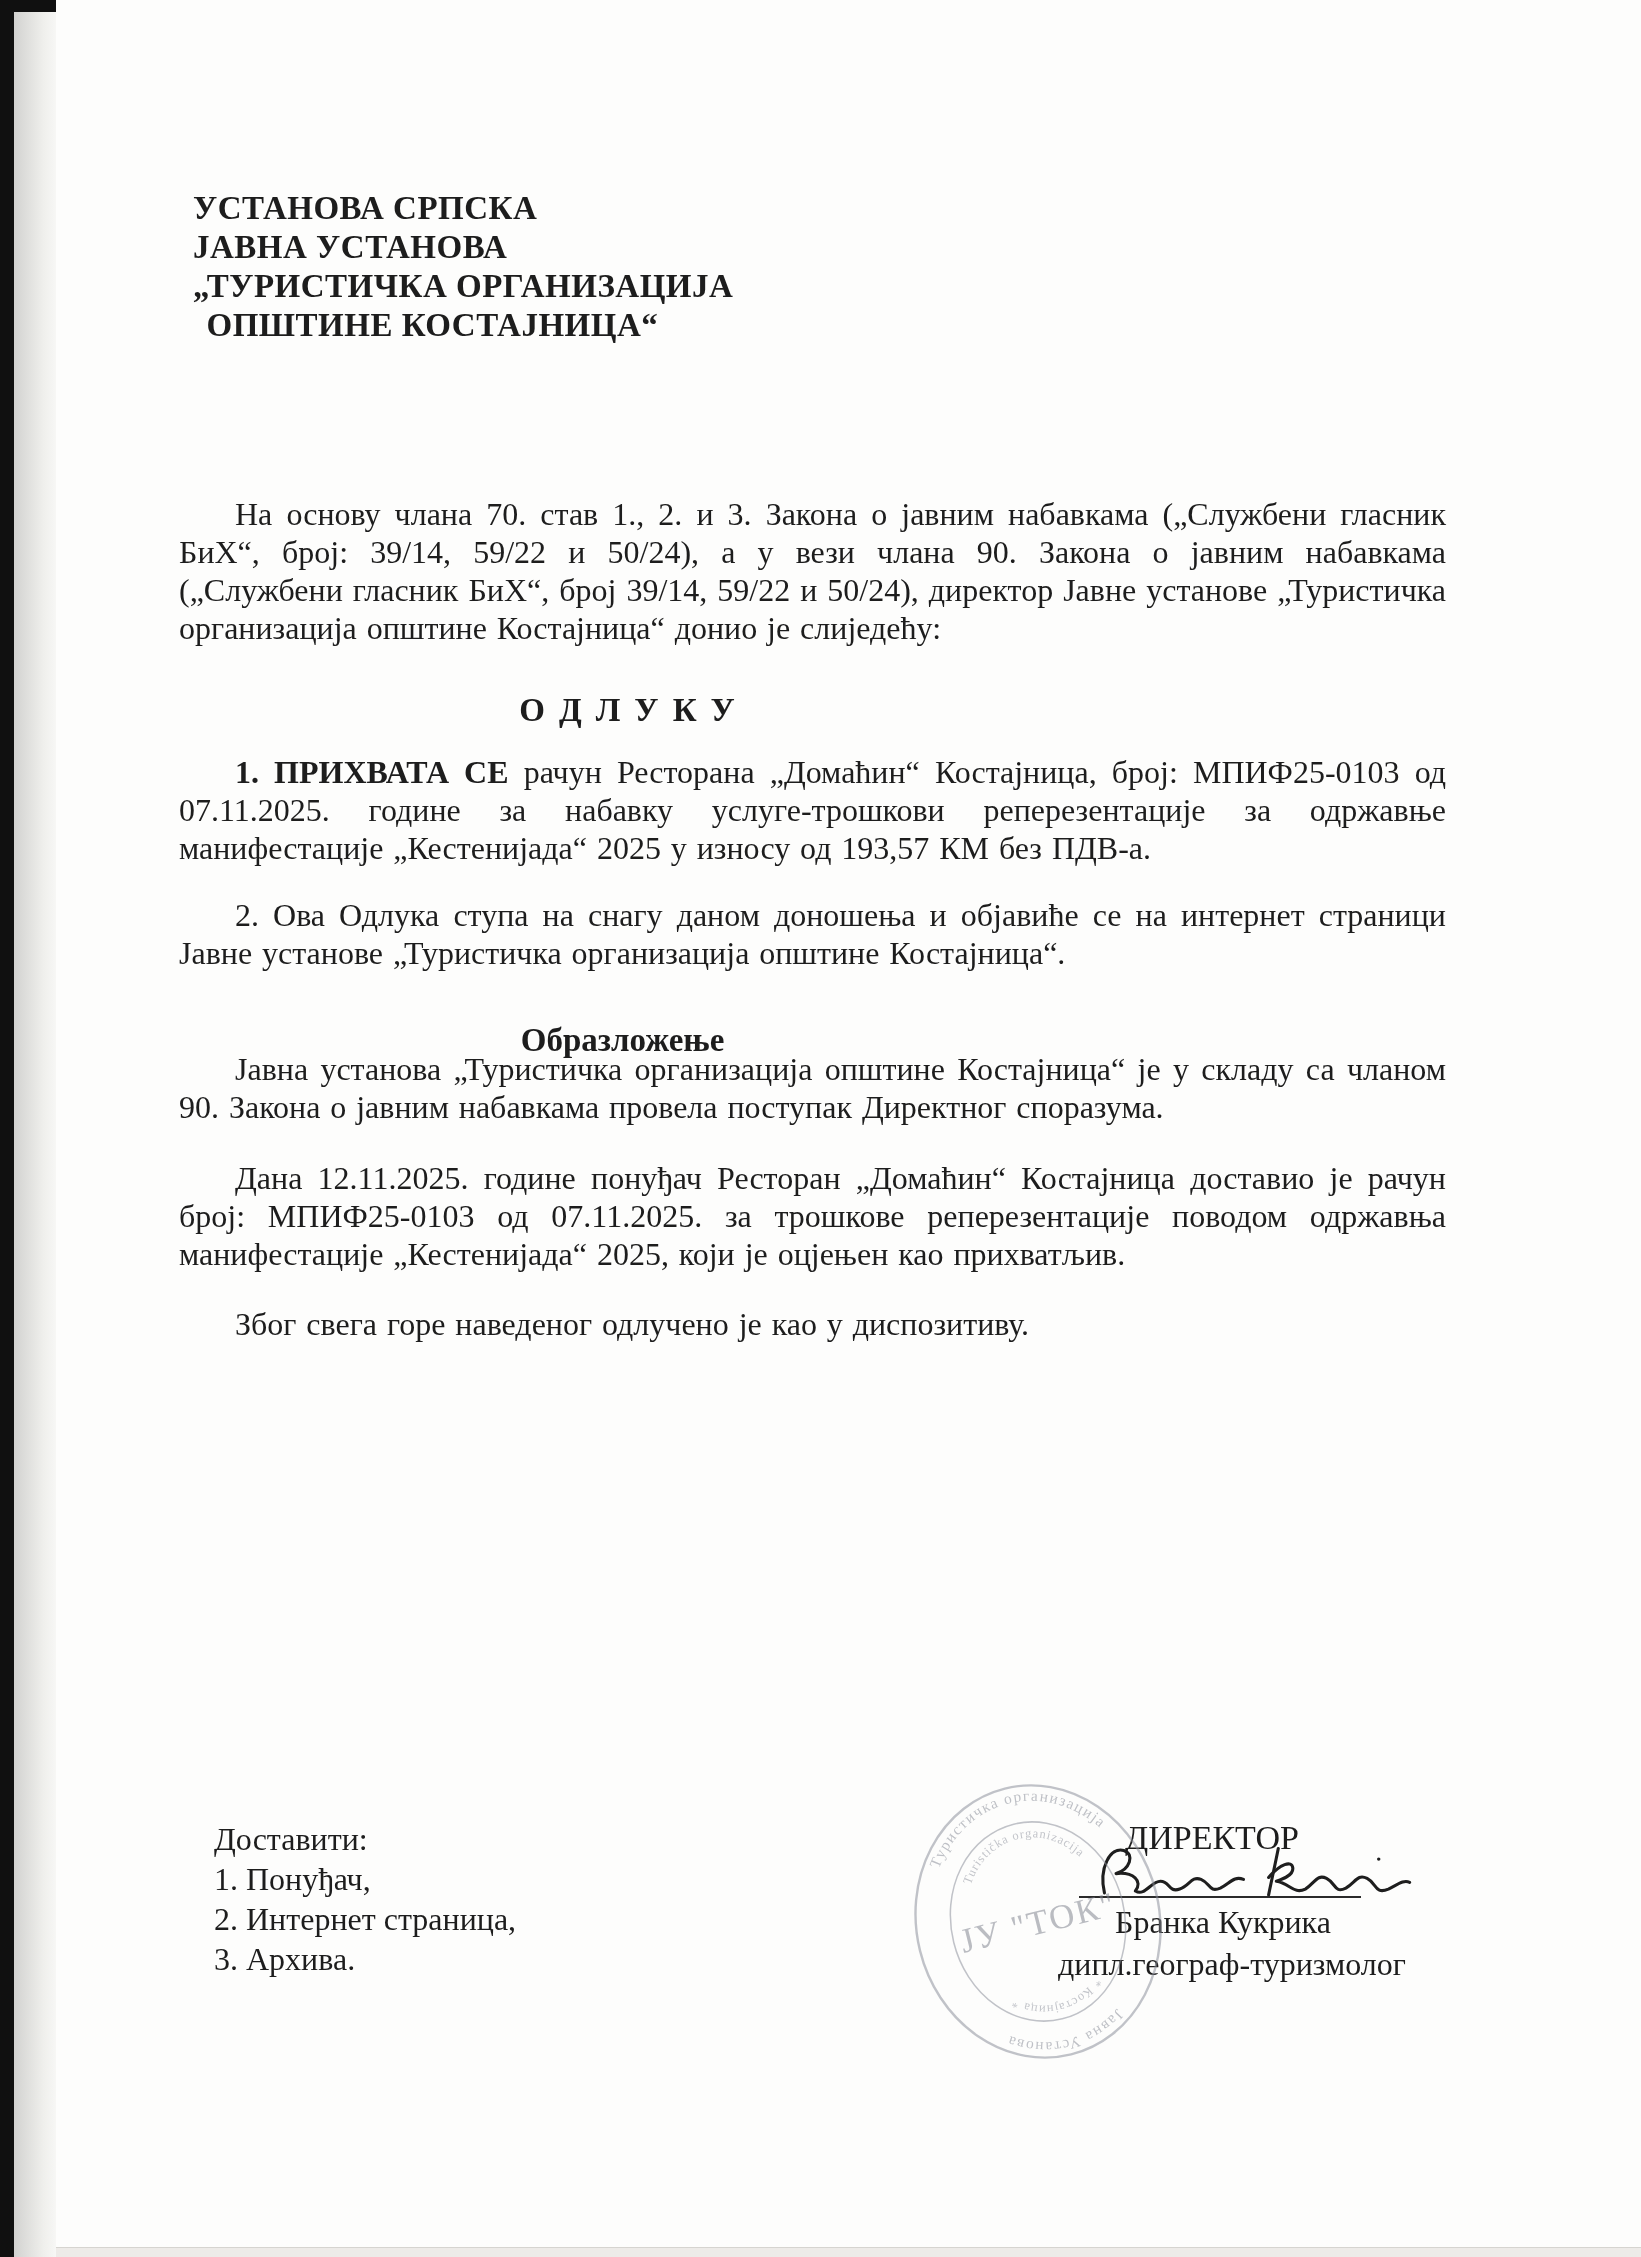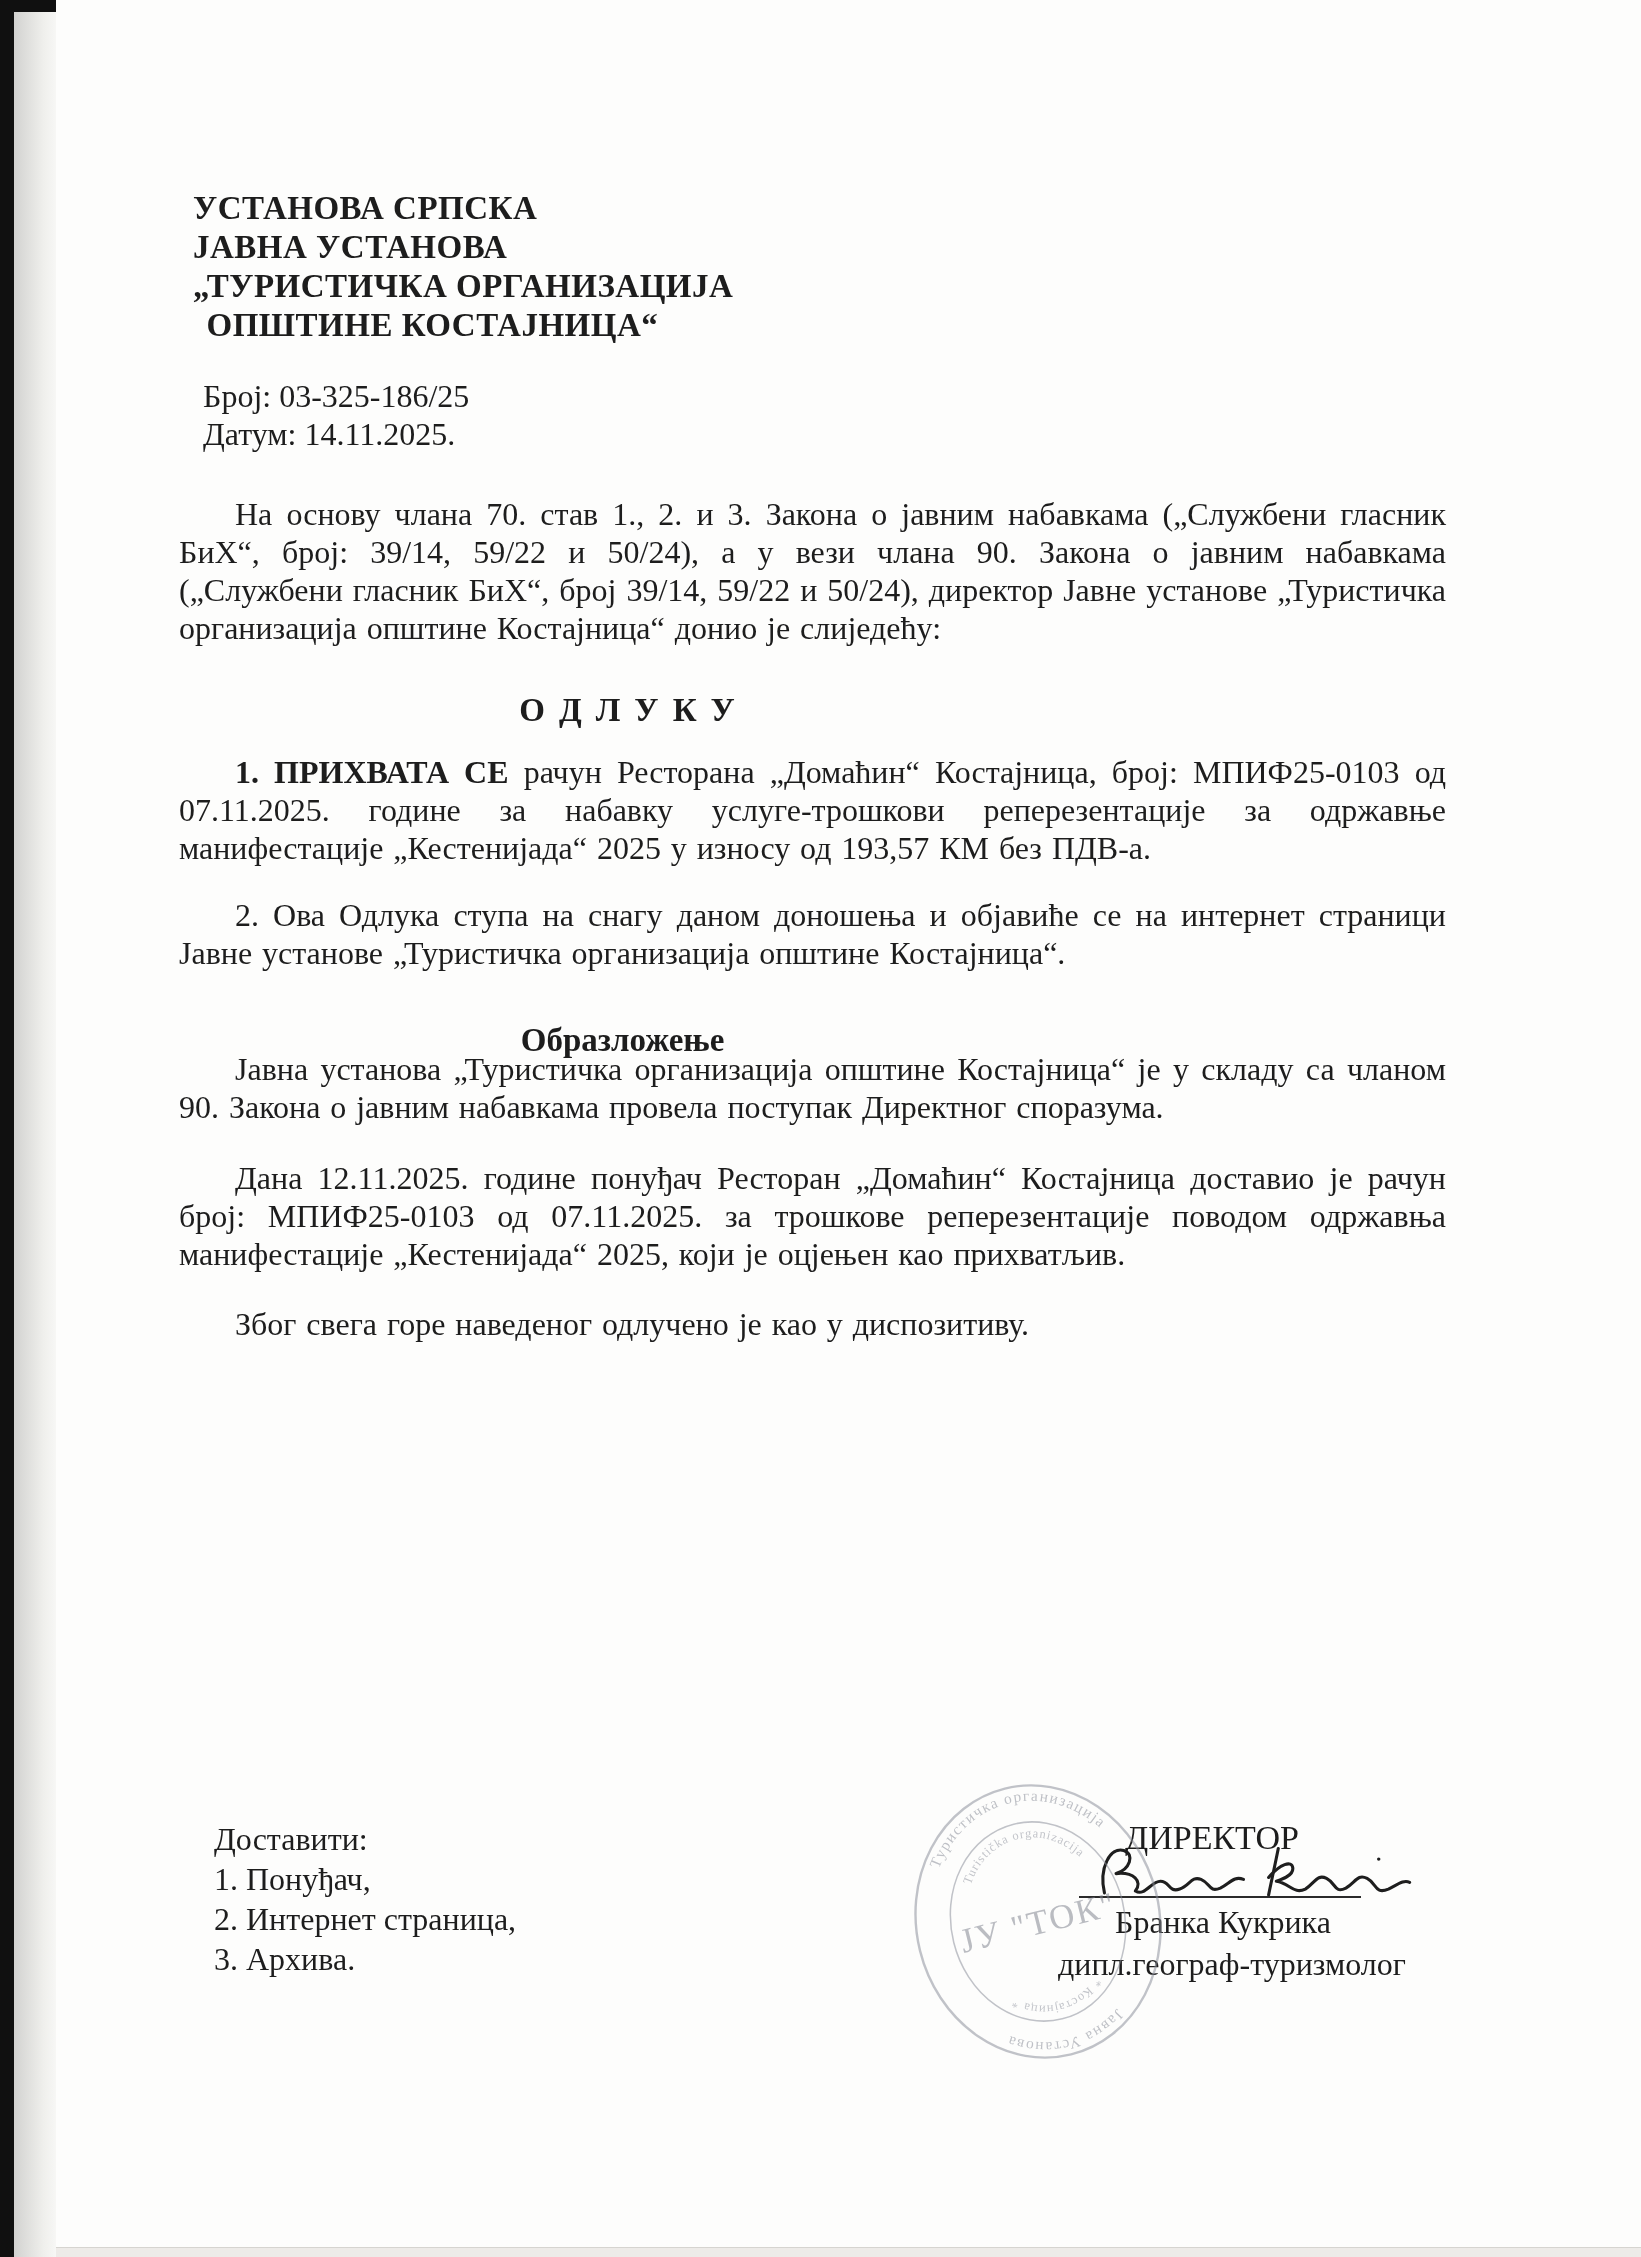--- a/index.html
+++ b/index.html
@@ -81,24 +81,20 @@
   <div class="edge-topleft"></div>
   <div class="edge-bottom"></div>
 
   <header class="letterhead">
     <div class="l1">УСТАНОВА СРПСКА</div>
     <div class="l2">ЈАВНА УСТАНОВА</div>
     <div class="l3">„ТУРИСТИЧКА ОРГАНИЗАЦИЈА</div>
     <div class="l4">ОПШТИНЕ КОСТАЈНИЦА“</div>
   </header>
 
-  <div class="meta">
-    <div>Број: 03-325-186/25</div>
-    <div>Датум: 14.11.2025.</div>
-  </div>
 
   <p class="para preamble">На основу члана 70. став 1., 2. и 3. Закона о јавним набавкама („Службени гласник БиХ“, број: 39/14, 59/22 и 50/24), а у вези члана 90. Закона о јавним набавкама („Службени гласник БиХ“, број 39/14, 59/22 и 50/24), директор Јавне установе „Туристичка организација општине Костајница“ донио је слиједећу:</p>
 
   <h2 class="decision-title">О Д Л У К У</h2>
 
   <p class="para item-1"><strong>1. ПРИХВАТА СЕ</strong><span> рачун Ресторана „Домаћин“ Костајница, број: МПИФ25-0103 од 07.11.2025. године за набавку услуге-трошкови реперезентације за одржавње манифестације „Кестенијада“ 2025 у износу од 193,57 КМ без ПДВ-а.</span></p>
 
   <p class="para item-2">2. Ова Одлука ступа на снагу даном доношења и објавиће се на интернет страници Јавне установе „Туристичка организација општине Костајница“.</p>
 
   <h3 class="rationale-title">Образложење</h3>

